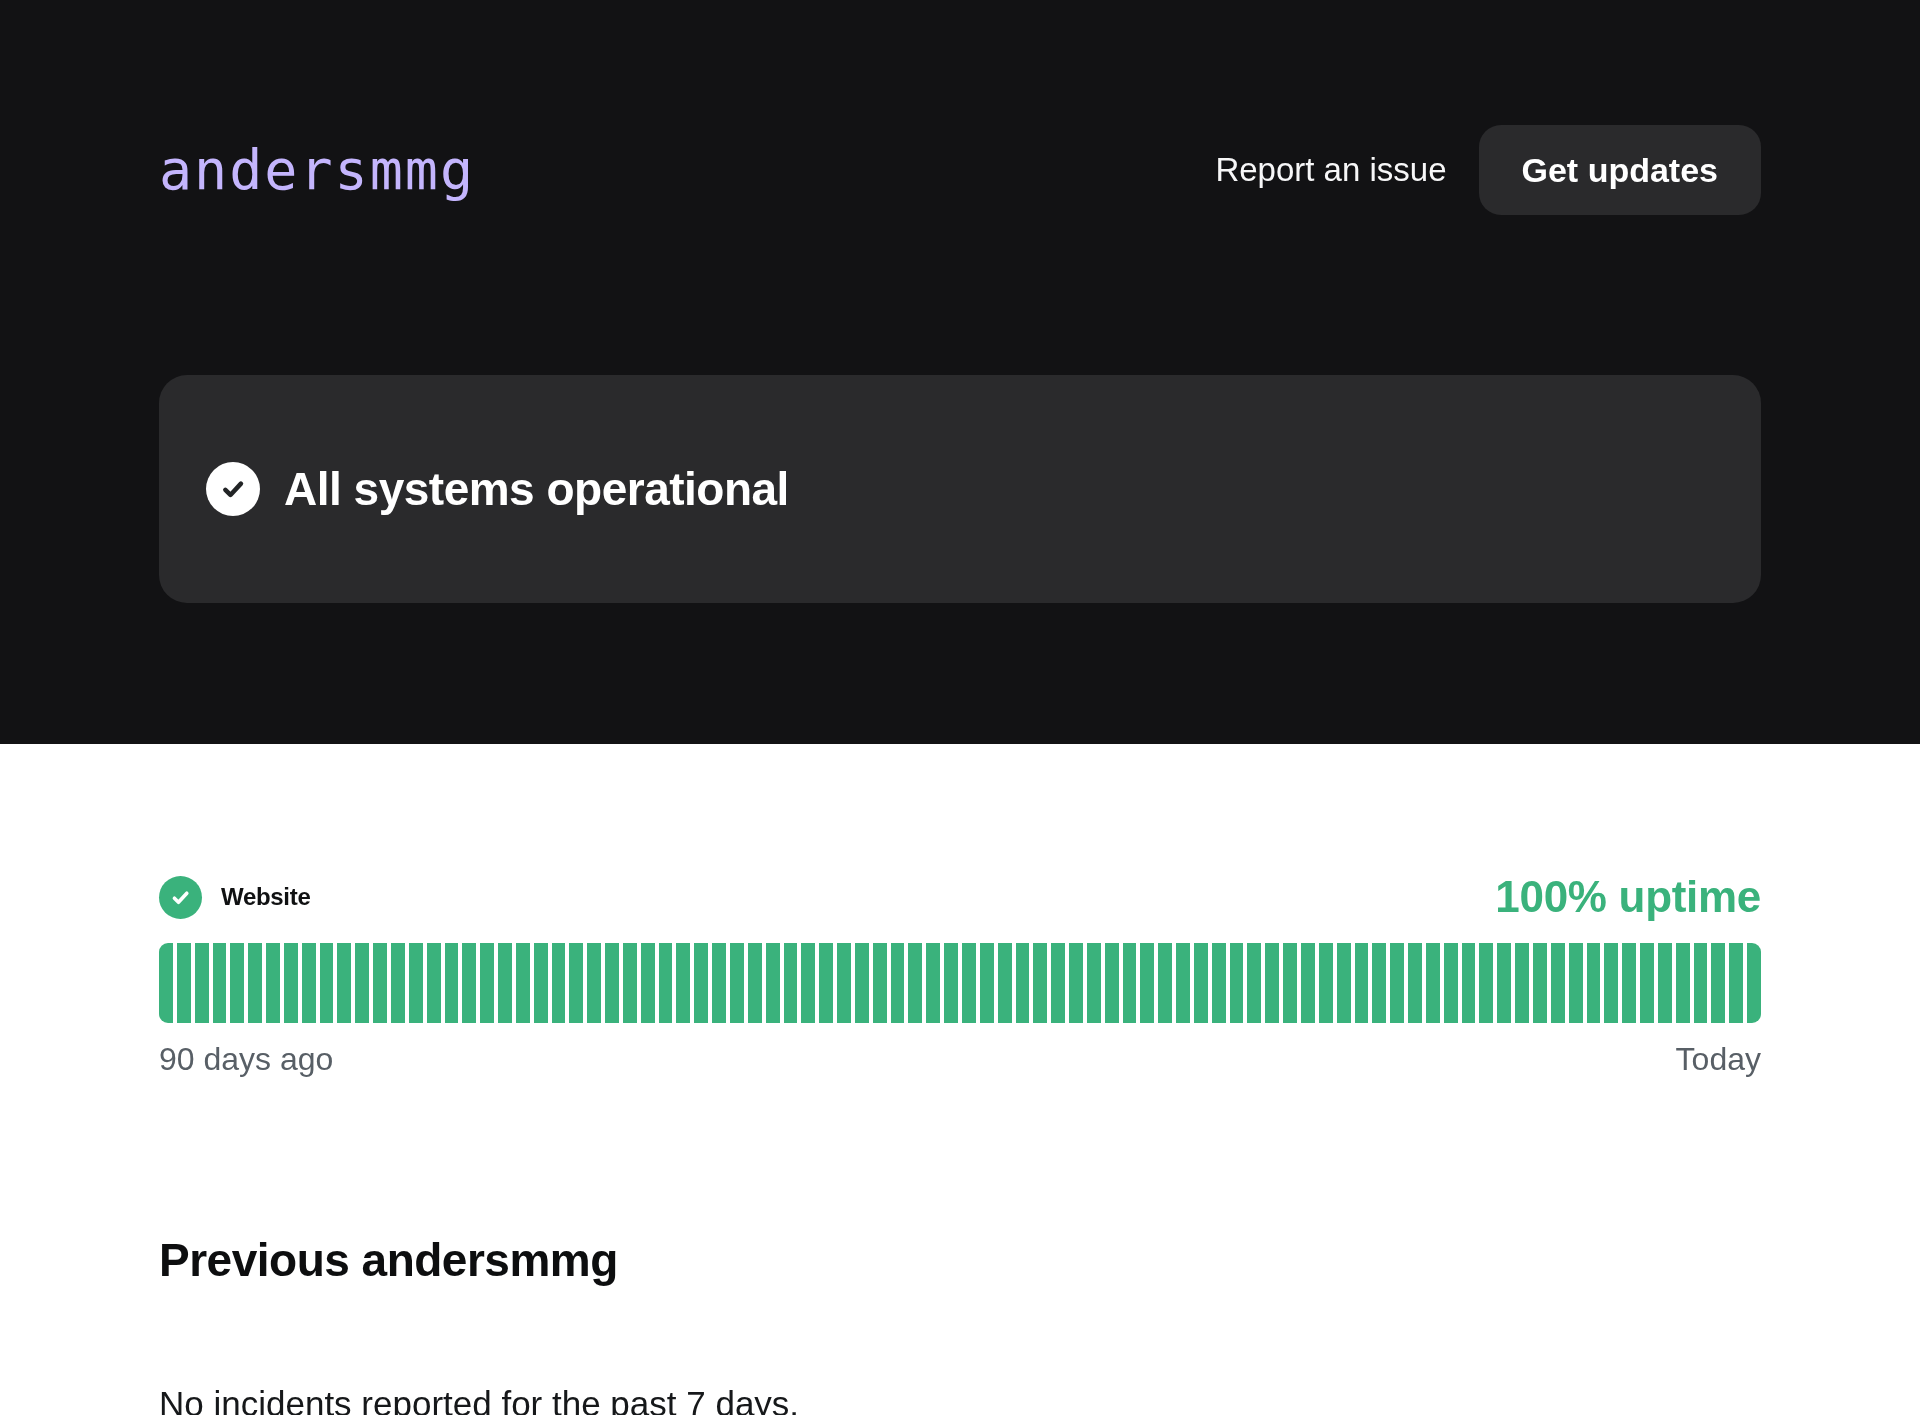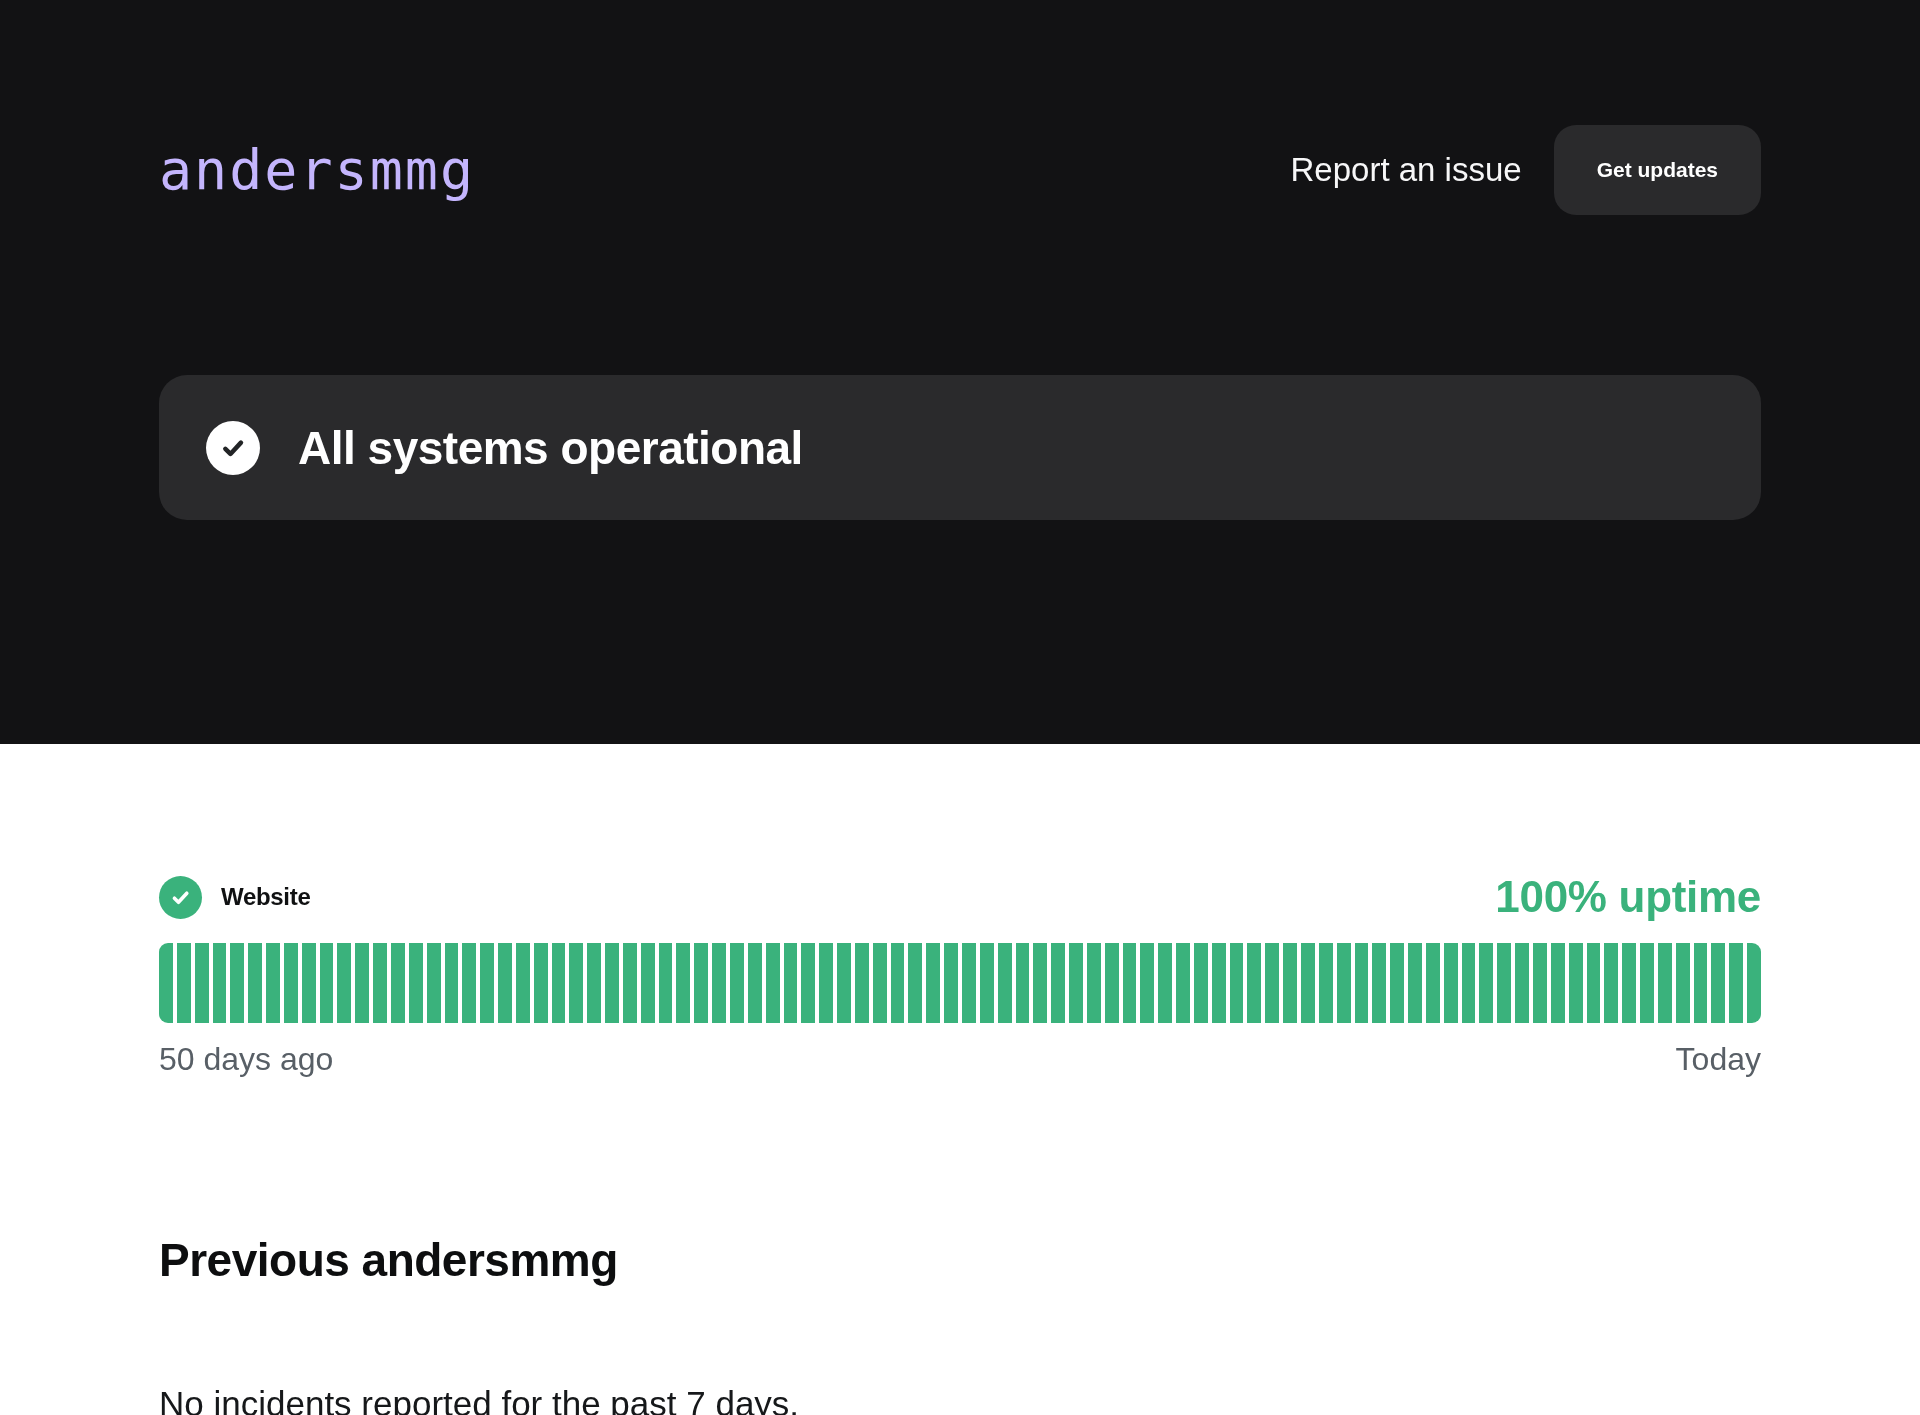--- a/index.html
+++ b/index.html
@@ -41,35 +41,35 @@
     cursor: pointer;
   }
   .btn-updates {
     background: var(--card-bg, #2a2a2c);
     color: #ffffff;
     border: none;
     border-radius: 22px;
     height: 90px;
     padding: 0 43px;
     font-family: inherit;
-    font-size: 21px;
+    font-size: 34px;
     font-weight: 700;
     cursor: pointer;
   }
 
   
   .banner {
     margin-top: 160px;
-    height: 145px;
+    height: 228px;
     background: var(--card-bg, #2a2a2c);
     border-radius: 28px;
     display: flex;
     align-items: center;
     padding: 0 47px;
-    gap: 38px;
+    gap: 24px;
   }
   .banner-icon {
     width: 54px; height: 54px;
     border-radius: 50%;
     background: #ffffff;
     display: flex; align-items: center; justify-content: center;
     flex: 0 0 auto;
   }
   .banner-text {
     color: #ffffff;
@@ -268,21 +268,21 @@
           <div class="bar"></div>
           <div class="bar"></div>
           <div class="bar"></div>
           <div class="bar"></div>
           <div class="bar"></div>
           <div class="bar"></div>
           <div class="bar"></div>
         </div>
 
       <div class="range-labels">
-        <span>50 days ago</span>
+        <span>90 days ago</span>
         <span>Today</span>
       </div>
     </section>
 
     <h2 class="incidents-heading">Previous andersmmg</h2>
 
     <p class="incidents-empty">No incidents reported for the past 7 days.</p>
 
   </main>
 </div>

